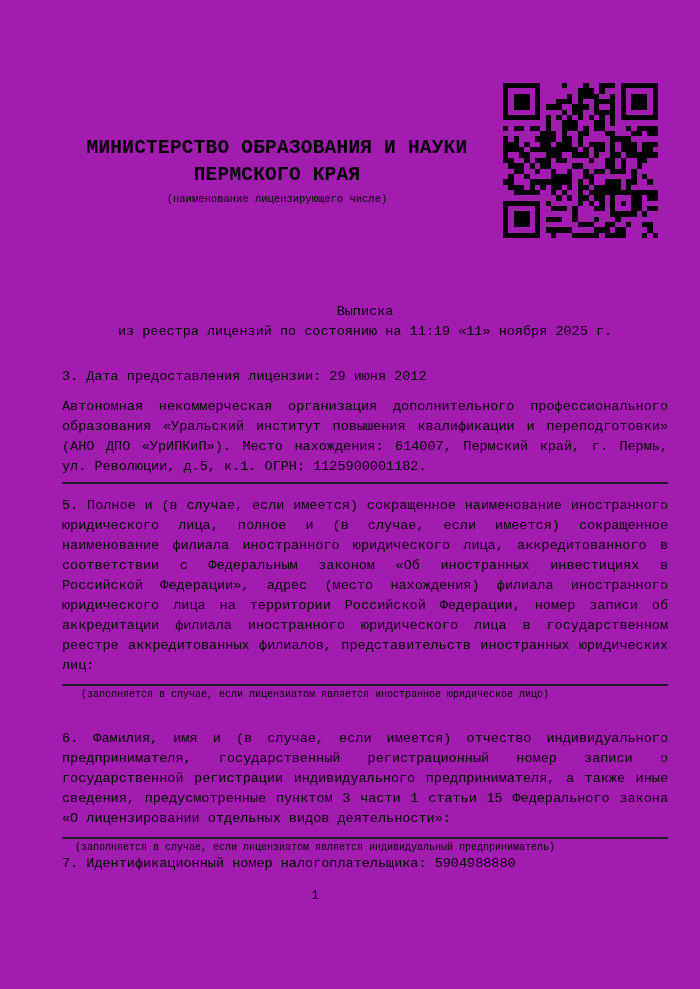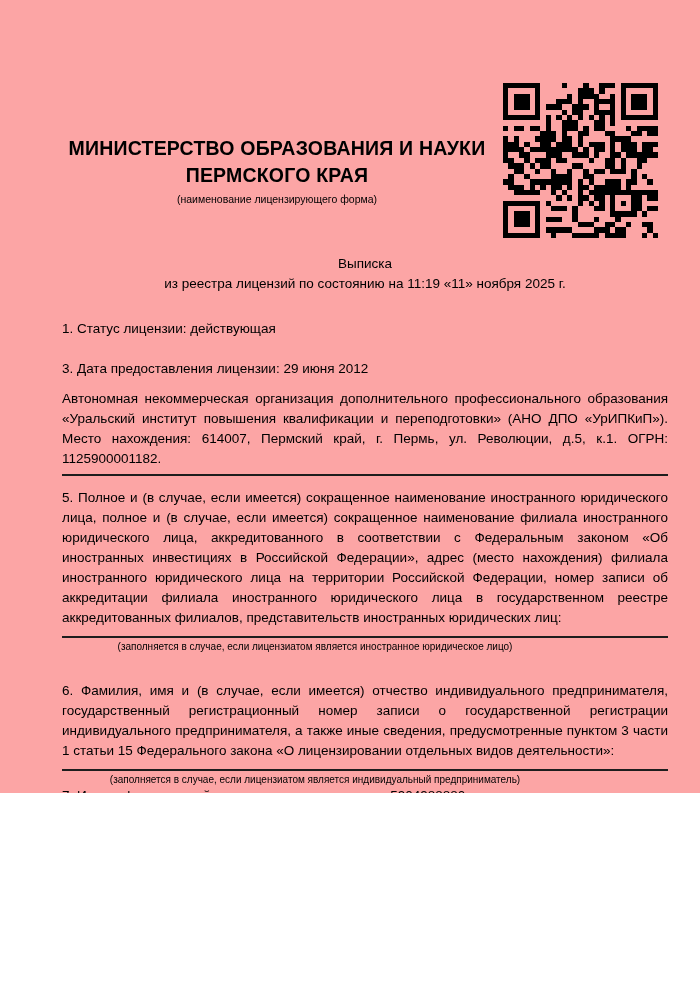--- a/index.html
+++ b/index.html
@@ -3,26 +3,26 @@
 <meta charset="utf-8">
 <style>
   html, body {
     margin: 0;
     padding: 0;
     background: #ffffff;
   }
   .page {
     position: relative;
     width: 700px;
-    height: 793px;
+    height: 989px;
     box-sizing: border-box;
     padding: 135px 32px 0 62px;
-    background: #fca5a5;
+    background: #a21caf;
     color: #000000;
-    font-family: Liberation Sans, sans-serif;
+    font-family: Liberation Mono, monospace;
     font-size: 13.5px;
     line-height: 20px;
     overflow: hidden;
   }
   .qr {
     position: absolute;
     left: 503px;
     top: 83px;
     width: 155px;
     height: 155px;
@@ -37,21 +37,21 @@
     font-size: 19.5px;
     line-height: 27px;
     letter-spacing: 0.2px;
   }
   .h-sub {
     font-size: 10.5px;
     line-height: 14px;
     margin-top: 3px;
   }
   .doc-title {
-    margin-top: 48px;
+    margin-top: 96px;
     text-align: center;
   }
   .doc-title p { margin: 0; }
   .item p { margin: 0; }
   .line { text-align: left; }
   .para { text-align: justify; }
   .caption {
     font-size: 10px;
     line-height: 13px;
     text-align: center;
@@ -514,30 +514,29 @@
         <rect x="21" y="28" width="1" height="1"></rect>
         <rect x="22" y="28" width="1" height="1"></rect>
         <rect x="26" y="28" width="1" height="1"></rect>
         <rect x="28" y="28" width="1" height="1"></rect>
       </svg>
     </div>
 
   <header class="header">
     <div class="h-line">МИНИСТЕРСТВО ОБРАЗОВАНИЯ И НАУКИ</div>
     <div class="h-line">ПЕРМСКОГО КРАЯ</div>
-    <div class="h-sub">(наименование лицензирующего форма)</div>
+    <div class="h-sub">(наименование лицензирующего числе)</div>
   </header>
 
   <div class="doc-title">
     <p>Выписка</p>
     <p>из реестра лицензий по состоянию на 11:19 «11» ноября 2025 г.</p>
   </div>
 
   <div class="item item-1">
-    <p class="line">1. Статус лицензии: действующая</p>
   </div>
 
 
   <div class="item item-3">
     <p class="line">3. Дата предоставления лицензии: 29 июня 2012</p>
   </div>
 
   <div class="item item-4">
     <p class="para">Автономная некоммерческая организация дополнительного профессионального образования «Уральский институт повышения квалификации и переподготовки» (АНО ДПО «УрИПКиП»). Место нахождения: 614007, Пермский край, г. Пермь, ул. Революции, д.5, к.1. ОГРН: 1125900001182.</p>
     <div class="rule"></div>

